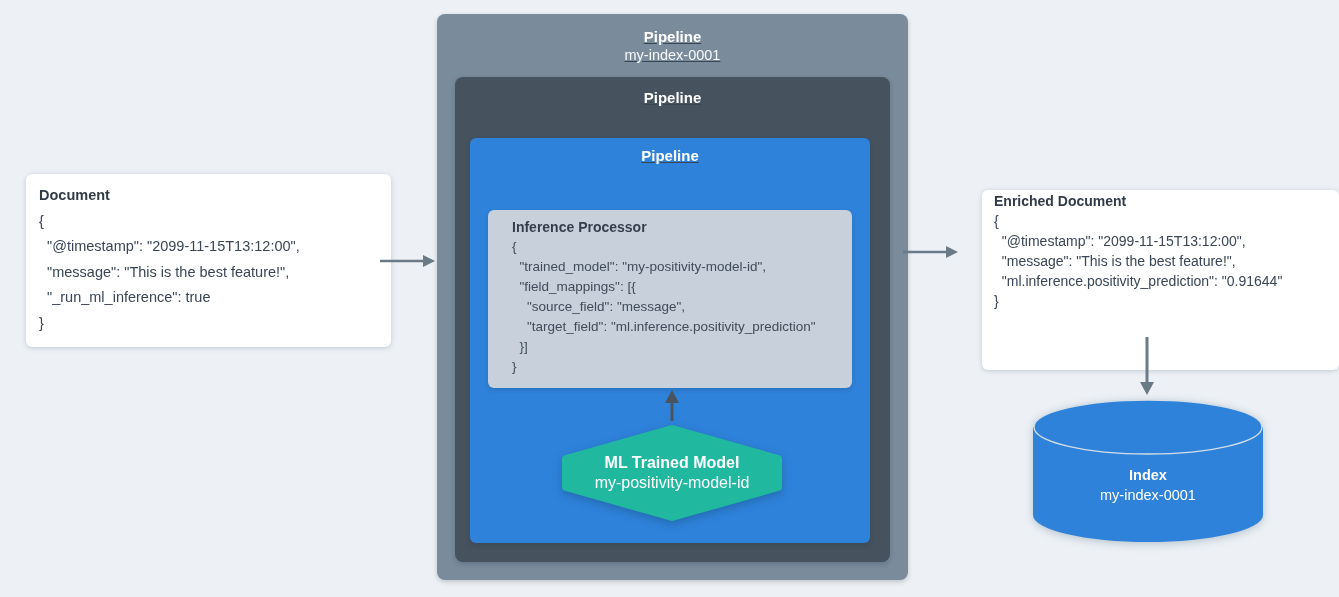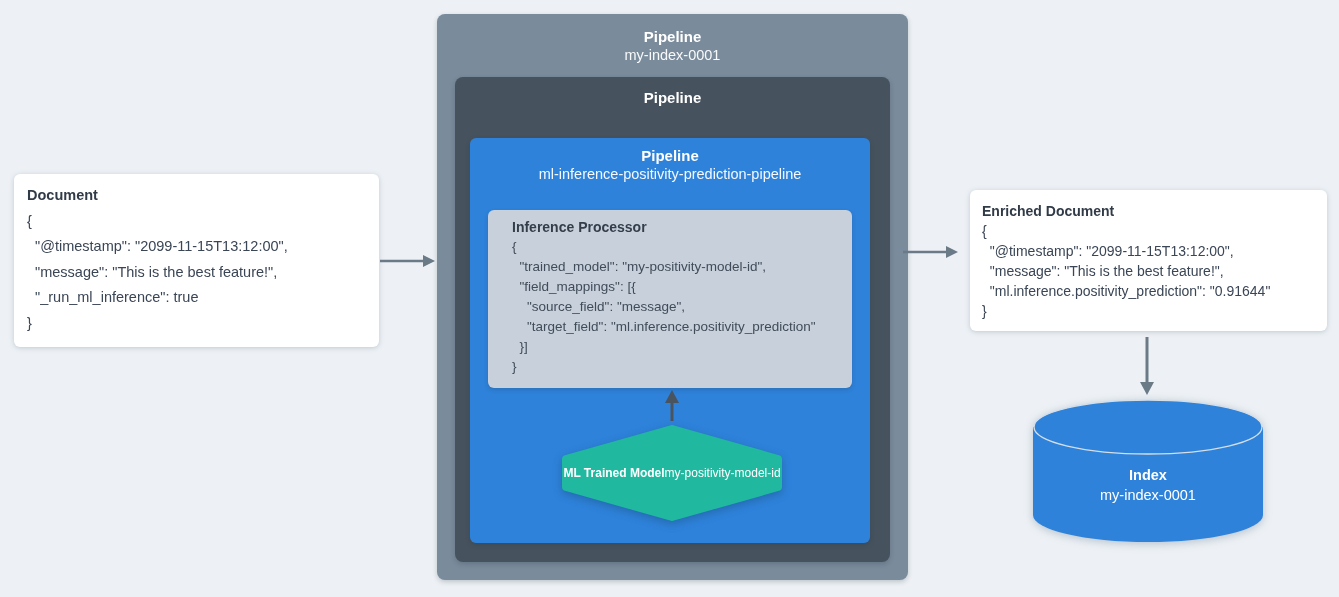--- a/index.html
+++ b/index.html
@@ -6,46 +6,47 @@
   #canvas{
     position:relative;width:1339px;height:597px;background:#EDF1F5;
     font-family:"Liberation Sans","DejaVu Sans",sans-serif;overflow:hidden;
     color:#3A4555;
   }
   .abs{position:absolute;box-sizing:border-box;}
   
   .card{
     background:#FFFFFF;border-radius:6px;
     box-shadow:0 1px 5px rgba(105,125,145,.35);
+    margin-left:12px;
   }
   .card-title{font-weight:bold;color:#313B48;}
   .code-line{white-space:pre;}
   .doc-card{left:14px;top:174px;width:365px;height:173px;padding:9px 13px 0 13px;font-size:14.5px;line-height:25.5px;}
-  .enr-card{left:970px;top:190px;width:357px;height:141px;padding:11px 12px 0 12px;font-size:14px;line-height:20px;}
+  .enr-card{left:970px;top:190px;width:357px;height:180px;padding:1px 12px 0 12px;font-size:14px;line-height:20px;}
   
-  .pbox{border-radius:8px;box-shadow:0 2px 5px rgba(25,40,55,.22);}
+  .pbox{border-radius:8px;box-shadow:0 2px 5px rgba(25,40,55,.22);text-decoration:underline;}
   .outer-box{left:437px;top:14px;width:471px;height:566px;background:#7A8B9B;}
   .dark-box{left:18px;top:63px;width:435px;height:485px;background:#46535F;}
   .blue-box{left:15px;top:61px;width:400px;height:405px;background:#2E82DA;border-radius:6px;}
   .box-header{text-align:center;color:#FFFFFF;}
   .bh-title{font-weight:bold;font-size:15px;line-height:19px;}
   .bh-name{font-size:14.5px;line-height:19px;color:rgba(255,255,255,.95);}
   .pt13{padding-top:13px;} .pt11{padding-top:11px;} .pt8{padding-top:8px;}
   .processor{
     left:18px;top:72px;width:364px;height:178px;background:#C7D0DB;border-radius:6px;
     padding:7px 10px 0 24px;font-size:13.5px;line-height:20px;color:#414C5A;
     box-shadow:0 2px 4px rgba(25,40,55,.18);
   }
   .processor .card-title{color:#343E4B;font-size:14px;}
   
   .hex-wrap{left:557px;top:423px;width:230px;height:100px;filter:drop-shadow(0 3px 4px rgba(15,60,95,.35));}
   .hex-text{
     position:absolute;left:0;top:0;width:100%;height:100%;
-    display:flex;flex-direction:row;align-items:center;justify-content:center;
-    color:#FFFFFF;font-size:12px;line-height:20px;text-align:center;
+    display:flex;flex-direction:column;align-items:center;justify-content:center;
+    color:#FFFFFF;font-size:16px;line-height:20px;text-align:center;
   }
   .hex-text .t{font-weight:bold;}
   
   .cyl-wrap{left:1033px;top:399px;width:230px;height:145px;filter:drop-shadow(0 2px 4px rgba(60,90,120,.3));}
   .cyl-text{
     position:absolute;left:0;top:0;width:100%;height:100%;
     display:flex;flex-direction:column;align-items:center;justify-content:center;
     padding-top:26px;box-sizing:border-box;
     color:#FFFFFF;font-size:14.5px;line-height:20px;text-align:center;
   }
@@ -78,21 +79,20 @@
     </div>
 
     <div class="abs pbox dark-box">
       <div class="box-header pt11">
         <div class="bh-title">Pipeline</div>
       </div>
 
       <div class="abs pbox blue-box">
         <div class="box-header pt8">
           <div class="bh-title">Pipeline</div>
-          <div class="bh-name">ml-inference-positivity-prediction-pipeline</div>
         </div>
 
         <div class="abs processor">
           <div class="card-title">Inference Processor</div>
           <div class="code-line">{</div>
           <div class="code-line">  "trained_model": "my-positivity-model-id",</div>
           <div class="code-line">  "field_mappings": [{</div>
           <div class="code-line">    "source_field": "message",</div>
           <div class="code-line">    "target_field": "ml.inference.positivity_prediction"</div>
           <div class="code-line">  }]</div>

